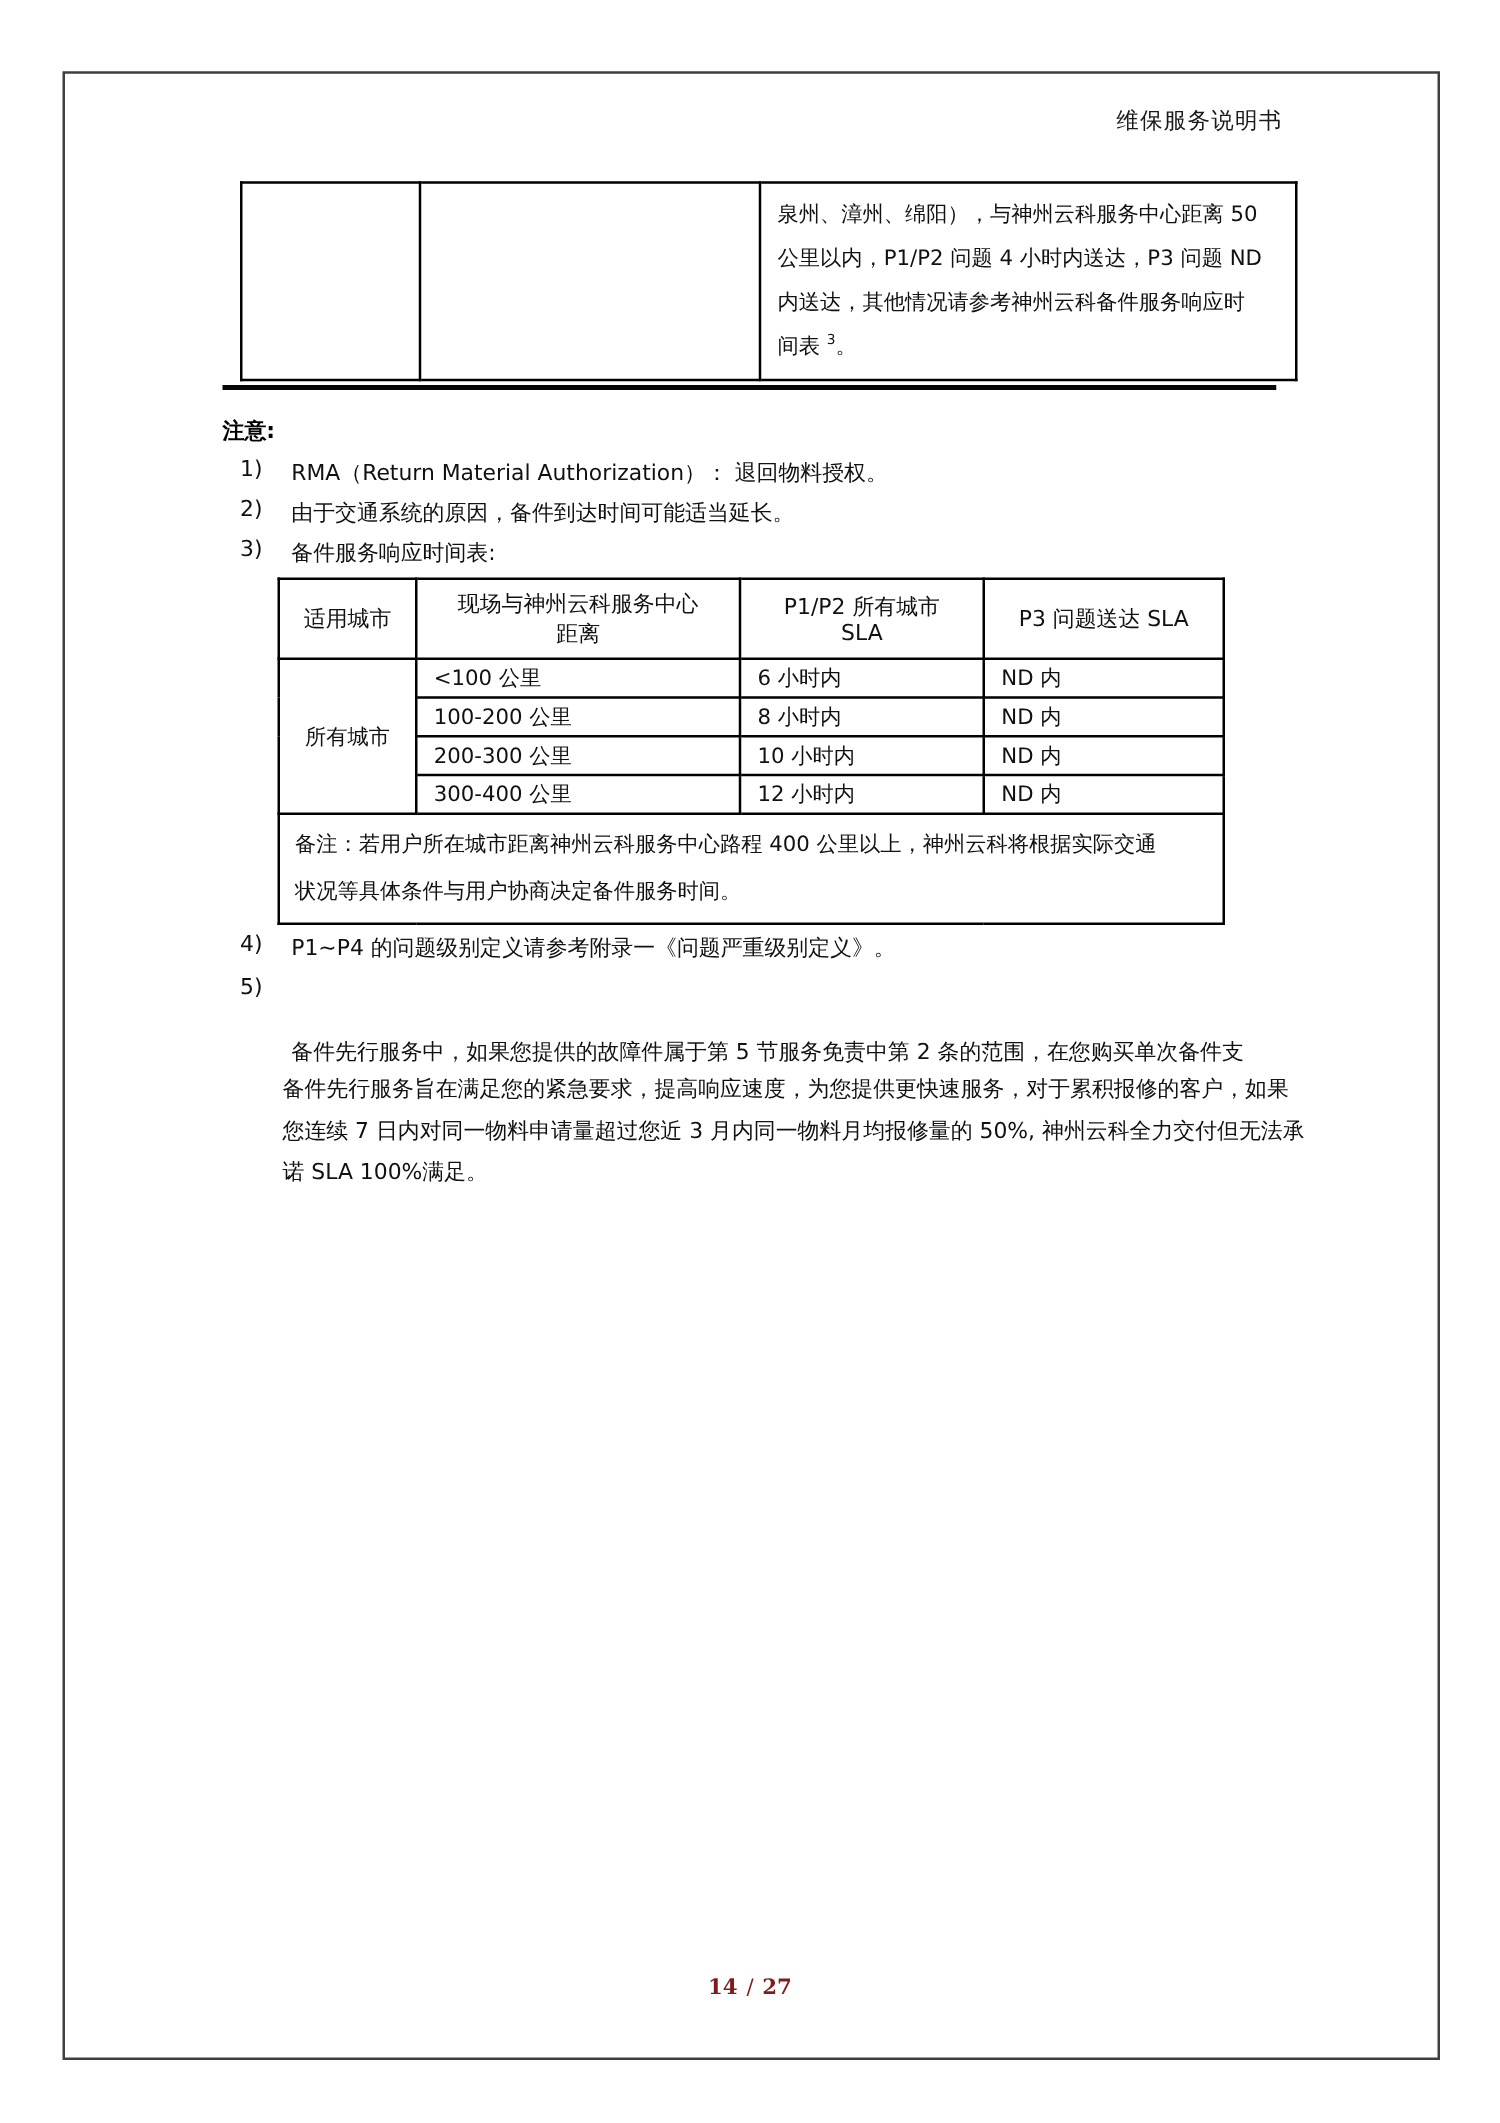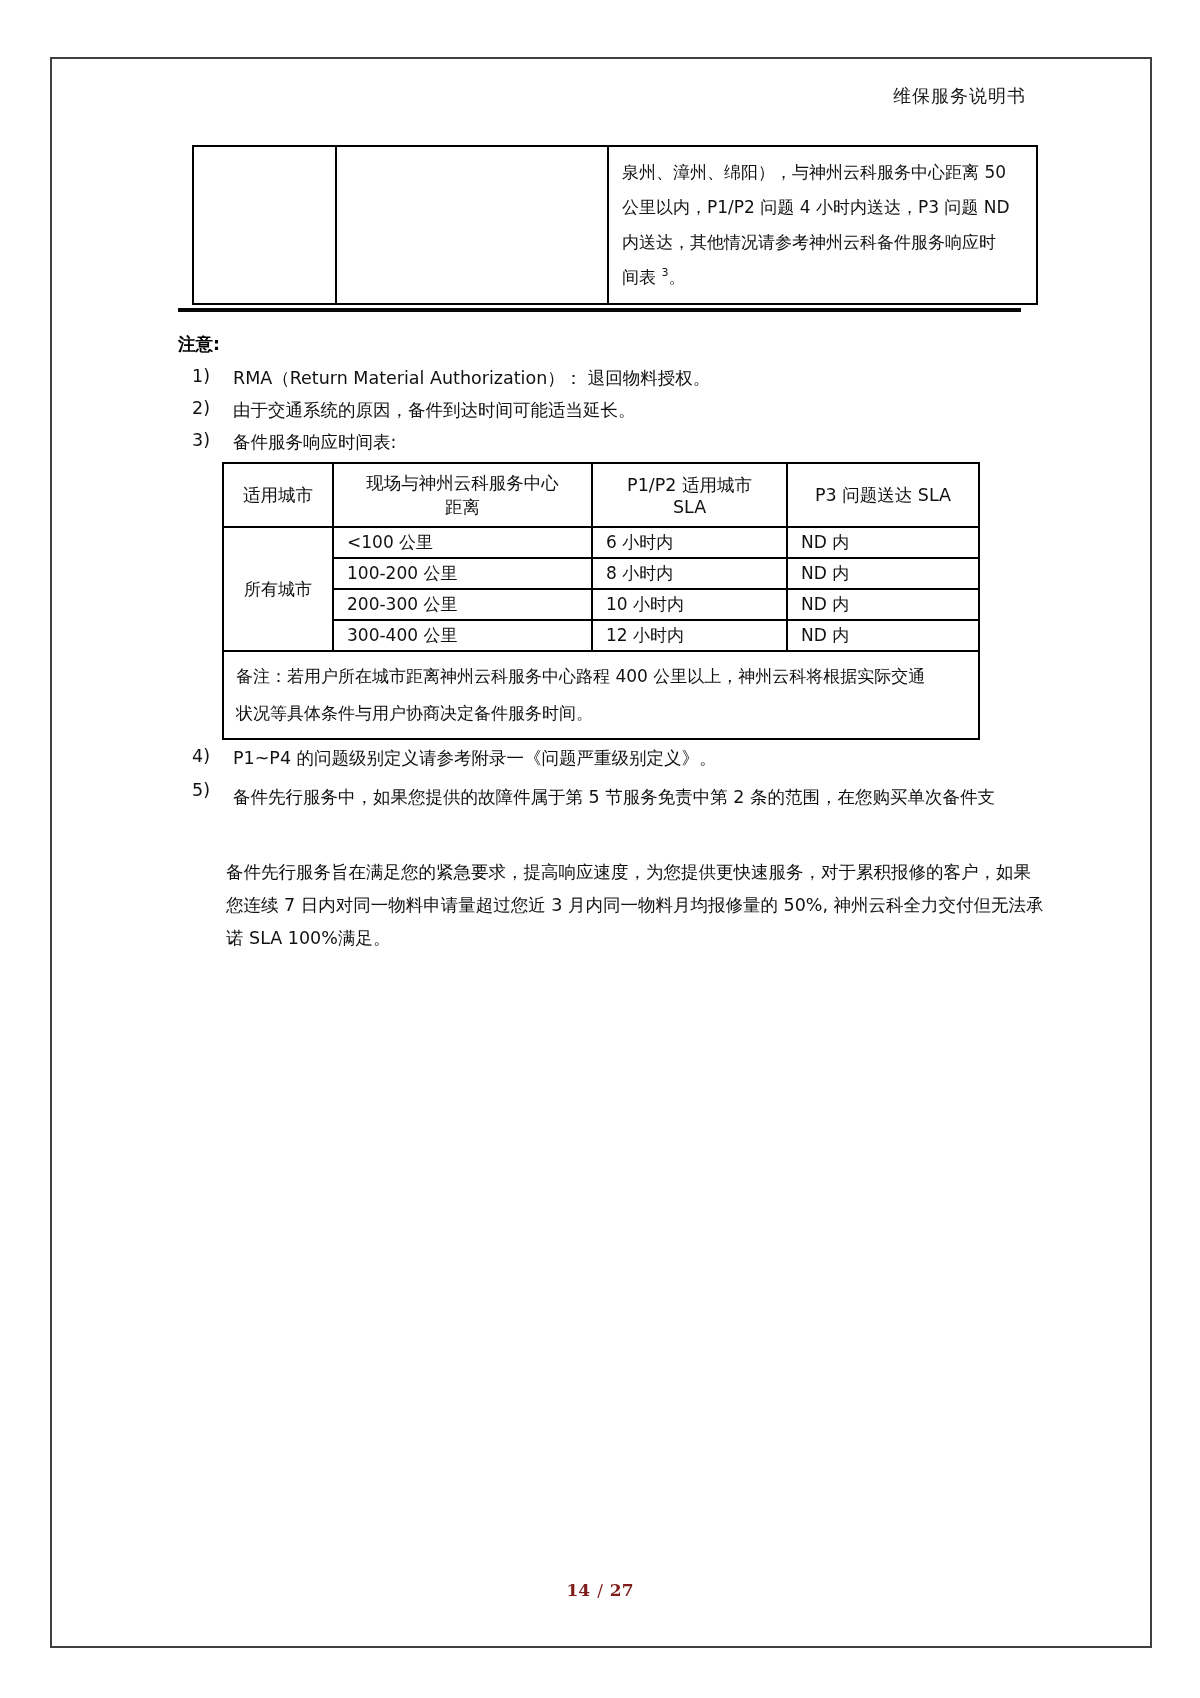--- a/index.html
+++ b/index.html
@@ -25,21 +25,21 @@
   .top-table .c3{padding:8px 13px;}
   .cellline{line-height:35px;font-size:17px;white-space:nowrap;color:#111;}
   sup.fn{font-size:11px;vertical-align:super;line-height:0;}
   
   .thick-rule{position:absolute;left:178px;top:308px;width:843px;height:4px;background:#070707;}
   
   .notice-label{position:absolute;left:178px;top:332px;font-size:17.5px;font-weight:bold;color:#000;}
   .list-item{position:absolute;left:192px;display:flex;font-size:17.5px;color:#111;}
   .list-item .num{width:41px;flex:0 0 41px;}
   .list-item .txt{white-space:nowrap;}
-  .list-item .multiline .ln{line-height:34px;white-space:nowrap;}
+  .list-item .multiline .ln{line-height:34px;white-space:nowrap;margin-top:45px;}
   
   .sla-table{position:absolute;left:222px;top:462px;border-collapse:collapse;table-layout:fixed;}
   .sla-table td{border:2px solid #000;font-size:17px;color:#111;padding:0 0 0 13px;vertical-align:middle;}
   .sla-table td.hdr{text-align:center;padding:0;font-size:17.5px;}
   .sla-table .hdr-row td{height:62px;}
   .sla-table .body-row td{height:29px;}
   .sla-table td.cityspan{text-align:center;padding:0;}
   .sla-table td.remark{padding:6px 12px;}
   .sla-table .remark .ln{line-height:37px;font-size:17px;white-space:nowrap;}
   
@@ -107,21 +107,21 @@
         <col style="width:192px">
       </colgroup>
     <tbody>
       <tr class="hdr-row">
         <td class="hdr">适用城市</td>
         <td class="hdr">
           <div>现场与神州云科服务中心</div>
           <div>距离</div>
         </td>
         <td class="hdr">
-          <div>P1/P2 适用城市</div>
+          <div>P1/P2 所有城市</div>
           <div>SLA</div>
         </td>
         <td class="hdr">P3 问题送达 SLA</td>
       </tr>
       <tr class="body-row">
         <td class="cityspan" rowspan="4">所有城市</td>
         <td>&lt;100 公里</td>
         <td>6 小时内</td>
         <td>ND 内</td>
       </tr>

